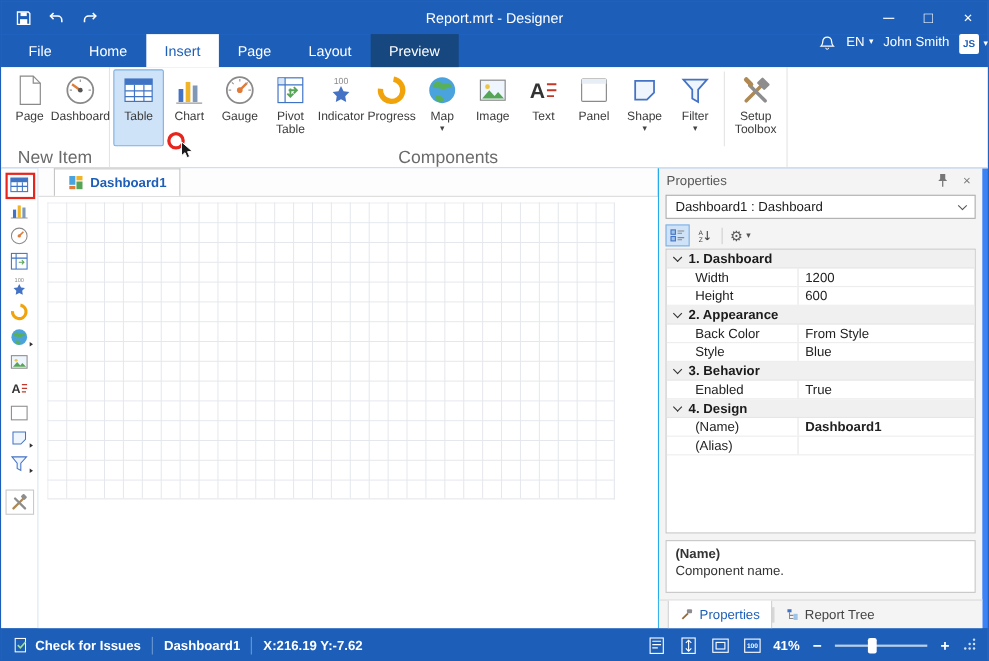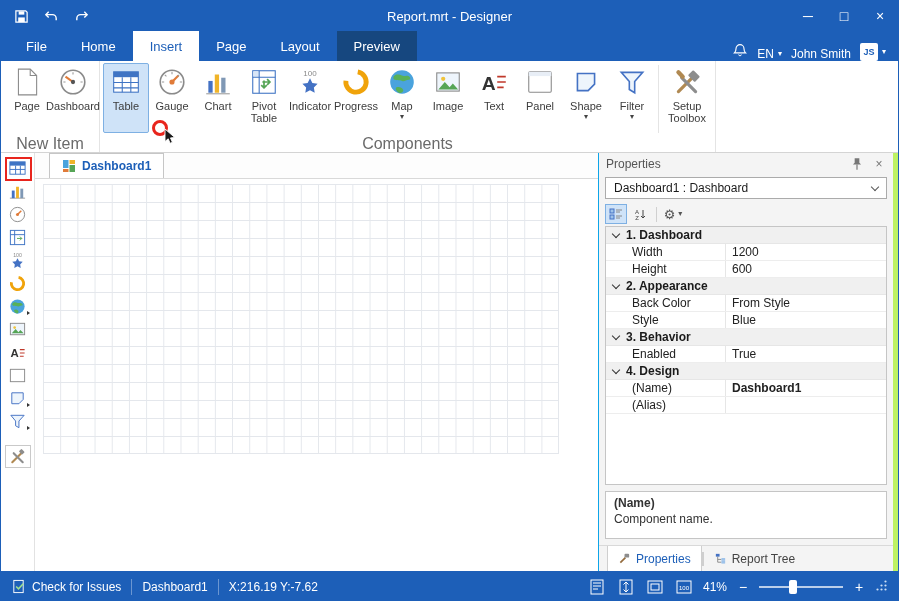--- a/index.html
+++ b/index.html
@@ -1,38 +1,38 @@
 <!DOCTYPE html>
 <html><head>
 <meta charset="utf-8">
 <style>
   * { margin:0; padding:0; box-sizing:border-box; }
   html,body { width:899px; height:601px; overflow:hidden; background:#fff;
               font-family:"Liberation Sans", sans-serif; }
-  .app { position:relative; width:899px; height:601px; background:#bef264;
+  .app { position:relative; width:899px; height:601px; background:#3b82f6;
          border:1px solid #1d5fb8; --blue:#1d5fb8; --blue-dark:#16477f;
          --sel-bg:#cfe3f8; --sel-border:#7eb0e3; }
 
   
   .titlebar { height:30px; background:var(--blue); display:flex; align-items:center; color:#fff; }
   .tb-left { display:flex; gap:6px; padding-left:8px; width:130px; align-items:center; }
   .tb-btn { width:24px; height:24px; display:flex; align-items:center; justify-content:center; }
   .tb-btn svg { width:15px; height:15px; }
   .tb-title { flex:1; text-align:center; font-size:13px; }
   .tb-right { width:130px; display:flex; justify-content:flex-end; }
   .win-btn { width:36px; height:30px; display:flex; align-items:center; justify-content:center;
              font-size:14px; color:#fff; }
 
   
   .tabrow { height:30px; background:var(--blue); display:flex; align-items:stretch;
             color:#fff; font-size:13px; padding-left:8px; }
   .rtab { padding:0 17px; display:flex; align-items:center; }
   .rtab.active { background:#fff; color:var(--blue); }
   .rtab.preview { background:var(--blue-dark); }
-  .tabrow-right { margin-left:auto; display:flex; align-items:flex-end; gap:9px; padding-right:12px; }
+  .tabrow-right { margin-left:auto; display:flex; align-items:flex-start; gap:9px; }
   .lang, .uname { display:flex; align-items:center; gap:4px; font-size:12px; }
   .caret { font-size:8px; line-height:8px; }
   .avatar { width:18px; height:18px; border-radius:2px; background:#fff; color:var(--blue);
             font-size:9px; font-weight:bold; display:flex; align-items:center; justify-content:center; }
   .bell svg { width:16px; height:16px; }
 
   
   .ribbon { height:92px; background:#fff; border-bottom:1px solid #d4d4d4; display:flex; }
   .rgroup { display:flex; flex-direction:column; border-right:1px solid #e4e4e4; padding:2px 3px 0; }
   .rgroup-items { flex:1; display:flex; align-items:flex-start; }
@@ -103,21 +103,21 @@
 
   .ptabs { height:26px; display:flex; align-items:center; padding:0 8px; border-top:1px solid #d9d9d9;
            background:#f4f4f4; }
   .ptab { display:flex; align-items:center; gap:5px; padding:0 10px; height:100%; color:#444; }
   .ptab svg { width:13px; height:13px; }
   .ptab.active { color:var(--blue); background:#fff; border-left:1px solid #cfcfcf; border-right:1px solid #cfcfcf; }
   .ptab-sep { width:1px; height:14px; background:#cfcfcf; }
 
   
   .statusbar { height:31px; background:var(--blue); display:flex; align-items:center; color:#fff;
-               font-size:12px; padding:0 10px; }
+               font-size:12px; padding:0 10px;font-weight:bold; }
   .sb-left { display:flex; align-items:center; gap:10px; }
   .sb-group { display:flex; align-items:center; gap:6px; }
   .sep { width:1px; height:16px; background:rgba(255,255,255,.35); }
   .sb-right { margin-left:auto; display:flex; align-items:center; gap:9px; }
   .sb-ic { width:20px; height:20px; display:flex; align-items:center; justify-content:center; }
   .sb-ic svg { width:18px; height:18px; }
   .zoomminus,.zoomplus { font-size:14px; width:14px; text-align:center; }
   .slider { position:relative; width:84px; height:16px; }
   .slider .track { position:absolute; left:0; right:0; top:7px; height:2px; background:rgba(255,255,255,.7); }
   .slider .thumb { position:absolute; left:30px; top:1px; width:8px; height:14px; background:#fff; border-radius:2px; }
@@ -221,35 +221,35 @@
         <div class="ritem selected">
           <svg class="ric" viewBox="0 0 28 28">
               <rect x="2.5" y="4.5" width="23" height="19" fill="#fff" stroke="#3f74c4"></rect>
               <rect x="2.5" y="4.5" width="23" height="5" fill="#3f74c4"></rect>
               <path d="M10.5 9.5v14M18.5 9.5v14M2.5 14.5h23M2.5 19.5h23" stroke="#3f74c4" fill="none"></path>
             </svg>
           <div class="rlabel">Table</div>
         </div>
         <div class="ritem">
           <svg class="ric" viewBox="0 0 28 28">
+              <path d="M3 25h22" stroke="#9a9a9a"></path>
+              <rect x="5" y="13" width="4" height="11" fill="#4472c4"></rect>
+              <rect x="11" y="7" width="4" height="17" fill="#f0b429"></rect>
+              <rect x="17" y="10" width="4" height="14" fill="#7f98b5"></rect>
+            </svg>
+          <div class="rlabel">Chart</div>
+        </div>
+        <div class="ritem">
+          <svg class="ric" viewBox="0 0 28 28">
               <circle cx="14" cy="14" r="11" fill="#fff" stroke="#8a8a8a" stroke-width="1.5"></circle>
               <path d="M14 14l6-6" stroke="#e07b39" stroke-width="2"></path>
               <circle cx="14" cy="14" r="2.4" fill="#e07b39"></circle>
               <path d="M4.5 14h2.2M14 4.5v2.2M23.5 14h-2.2M7.3 7.3l1.5 1.5M20.7 7.3l-1.5 1.5" stroke="#999"></path>
             </svg>
           <div class="rlabel">Gauge</div>
-        </div>
-        <div class="ritem">
-          <svg class="ric" viewBox="0 0 28 28">
-              <path d="M3 25h22" stroke="#9a9a9a"></path>
-              <rect x="5" y="13" width="4" height="11" fill="#4472c4"></rect>
-              <rect x="11" y="7" width="4" height="17" fill="#f0b429"></rect>
-              <rect x="17" y="10" width="4" height="14" fill="#7f98b5"></rect>
-            </svg>
-          <div class="rlabel">Chart</div>
         </div>
         <div class="ritem">
           <svg class="ric" viewBox="0 0 28 28">
               <rect x="3.5" y="3.5" width="21" height="21" fill="#fff" stroke="#3f74c4"></rect>
               <rect x="4" y="4" width="5" height="5" fill="#d9e6f7"></rect>
               <path d="M3.5 9.5h21M9.5 3.5v21" stroke="#3f74c4"></path>
               <path d="M12.5 14h7m-2.6-2.6L19.5 14l-2.6 2.6" stroke="#56a556" stroke-width="1.6" fill="none"></path>
               <path d="M14 12.5v7m-2.6-2.6L14 19.5l2.6-2.6" stroke="#56a556" stroke-width="1.6" fill="none"></path>
             </svg>
           <div class="rlabel">Pivot Table</div>

